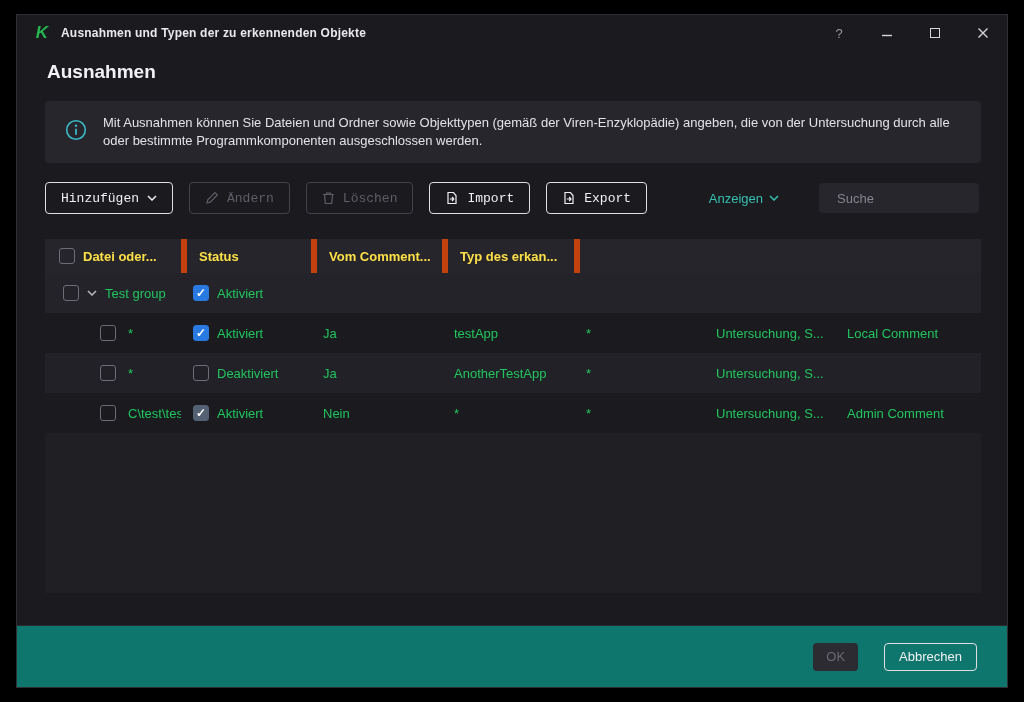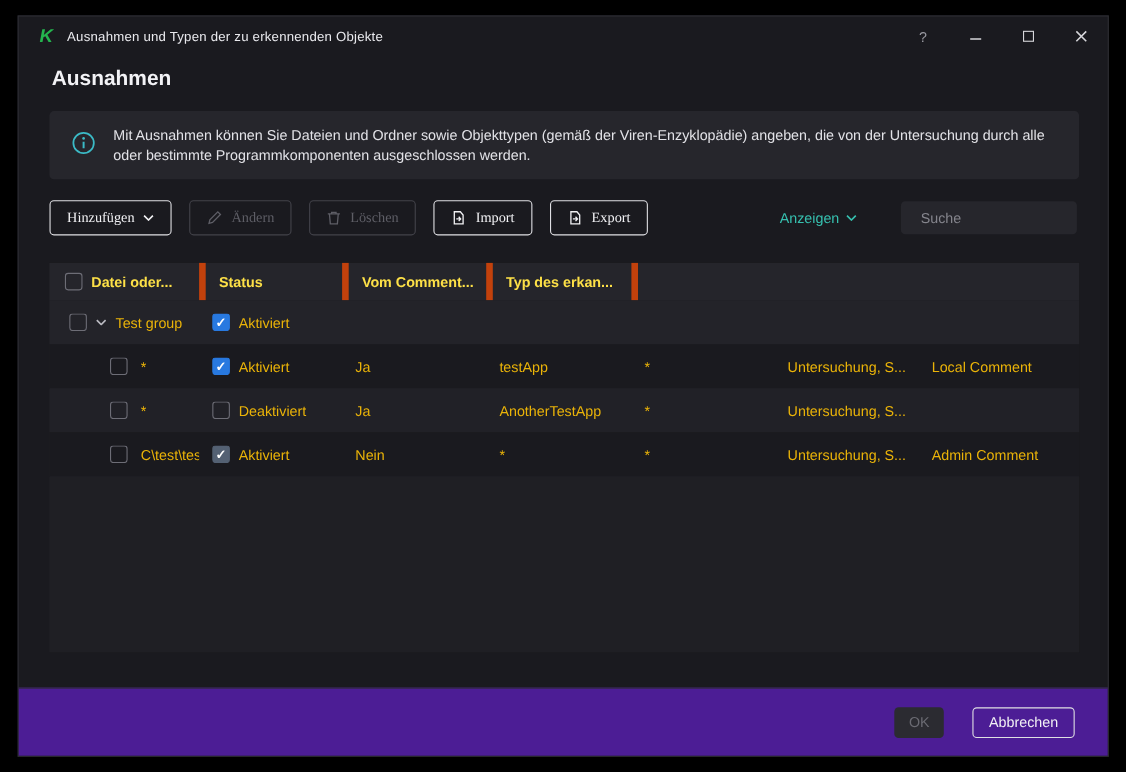--- a/index.html
+++ b/index.html
@@ -5,79 +5,79 @@
   * { box-sizing: border-box; margin: 0; padding: 0; }
   html,body { width:1024px; height:702px; background:#000; font-family:"Liberation Sans", sans-serif; overflow:hidden; }
 
   .window { position:absolute; left:16px; top:14px; width:992px; height:674px;
             background:#1a1a1f; border:1px solid #2e2e34; }
 
   
   .titlebar { position:absolute; left:0; top:0; right:0; height:36px; display:flex; align-items:center; }
   .logo { width:18px; height:18px; margin-left:16px; display:flex; align-items:center; justify-content:center;
           font-weight:900; font-size:17px; color:#25b44e; font-style:italic; }
-  .win-title { margin-left:10px; font-size:12px; font-weight:400; color:#eaeaee; letter-spacing:.2px; }
+  .win-title { margin-left:10px; font-size:12px; font-weight:700; color:#eaeaee; letter-spacing:.2px; }
   .win-controls { position:absolute; right:12px; top:0; height:36px; display:flex; align-items:center; gap:24px; }
   .win-btn { width:24px; height:24px; display:flex; align-items:center; justify-content:center;
              color:#c9c9cf; font-size:14px; cursor:default; background:none; border:none; }
   .win-btn.help { color:#9a9aa2; font-size:13px; }
   .max-square { width:10px; height:10px; border:1.4px solid #d6d6da; }
 
   
   .page-title { position:absolute; left:30px; top:46px; font-size:19px; font-weight:700; color:#f2f2f5; }
 
   
   .banner { position:absolute; left:28px; top:86px; width:936px; height:62px; background:#26262c;
             border-radius:4px; display:flex; align-items:center; }
   .banner-icon { flex:0 0 auto; margin:0 16px 0 20px; }
   .banner-text { font-size:13px; line-height:18px; color:#e2e2e7; padding-right:28px; }
 
   
   .toolbar { position:absolute; left:28px; top:167px; right:28px; height:32px; }
   .btn-row { display:flex; gap:16px; }
   .btn { height:32px; padding:0 15px; border:1px solid #dfdfe3; border-radius:4px; background:transparent;
-         color:#f1f1f4; font-size:13px; font-family:Liberation Serif, serif; display:inline-flex; align-items:center; gap:8px; cursor:pointer; }
+         color:#f1f1f4; font-size:13px; font-family:Liberation Mono, monospace; display:inline-flex; align-items:center; gap:8px; cursor:pointer; }
   .btn svg { display:block; }
   .btn.disabled { border-color:#43434a; color:#5e5e66; }
   .show-link { position:absolute; right:200px; top:0; height:32px; display:flex; align-items:center; gap:6px;
                color:#36c0af; font-size:13px; cursor:pointer; background:none; border:none; font-family:inherit; }
   .search-box { position:absolute; right:0; top:1px; width:160px; height:30px; background:#26262c; border-radius:4px;
                 display:flex; align-items:center; padding:0 10px; gap:8px; }
   .search-box input { flex:1; background:transparent; border:none; outline:none; color:#d6d6da;
                       font-size:13px; font-family:inherit; }
   .search-box input::placeholder { color:#84848c; }
 
   
   .table { position:absolute; left:28px; top:224px; width:936px; height:354px; background:#1f1f24;
            display:flex; flex-direction:column; }
   .trow { display:grid; grid-template-columns:136px 130px 131px 132px 130px 131px 128px 1fr; align-items:center; }
   .thead { height:34px; background:#25252b; font-weight:700; color:#fde047; font-size:13px; }
   .thead .cell { border-left:6px solid #c2410c; height:100%; display:flex; align-items:center; }
   .thead .cell:first-child { border-left:none; }
-  .body-row { height:40px; font-size:13px; color:#eab308; }
+  .body-row { height:40px; font-size:13px; color:#22c55e; }
   .row-group { background:#232329; }
   .row-a { background:#1a1a1f; }
   .row-b { background:#212127; }
   .cell { padding-left:12px; display:flex; align-items:center; gap:8px; white-space:nowrap; overflow:hidden; }
   .cell.first { padding-left:14px; }
   .cell.child-first { padding-left:55px; gap:12px; }
   .cell.group-first { padding-left:18px; gap:8px; }
   .filler { flex:1; background:#1f1f24; }
 
   
   .checkbox { width:16px; height:16px; border:1.6px solid #6d6d76; border-radius:3px; flex:0 0 auto;
               display:flex; align-items:center; justify-content:center; background:transparent; cursor:pointer; }
   .checkbox.checked { background:#2879e0; border-color:#2879e0; }
   .checkbox.checked::after { content:"✓"; color:#fff; font-size:12px; font-weight:700; line-height:1; }
   .checkbox.checked.muted { background:#546173; border-color:#546173; }
 
   .chevron { color:#b9b9c0; display:flex; align-items:center; }
 
   
-  .footer { position:absolute; left:0; right:0; bottom:0; height:62px; background:#4c1d95;
+  .footer { position:absolute; left:0; right:0; bottom:0; height:62px; background:#0f766e;
             border-top:1px solid #2b2b31; display:flex; align-items:center; justify-content:flex-end;
             gap:26px; padding-right:30px; }
   .btn-ok { height:28px; padding:0 13px; background:#2b2b31; color:#6a6a72; border:none; border-radius:4px;
             font-size:13px; font-family:inherit; }
   .btn-cancel { height:28px; padding:0 14px; background:transparent; color:#f1f1f4; border:1px solid #dfdfe3;
                 border-radius:4px; font-size:13px; font-family:inherit; cursor:pointer; }
 </style>
 </head>
 <body>
 

